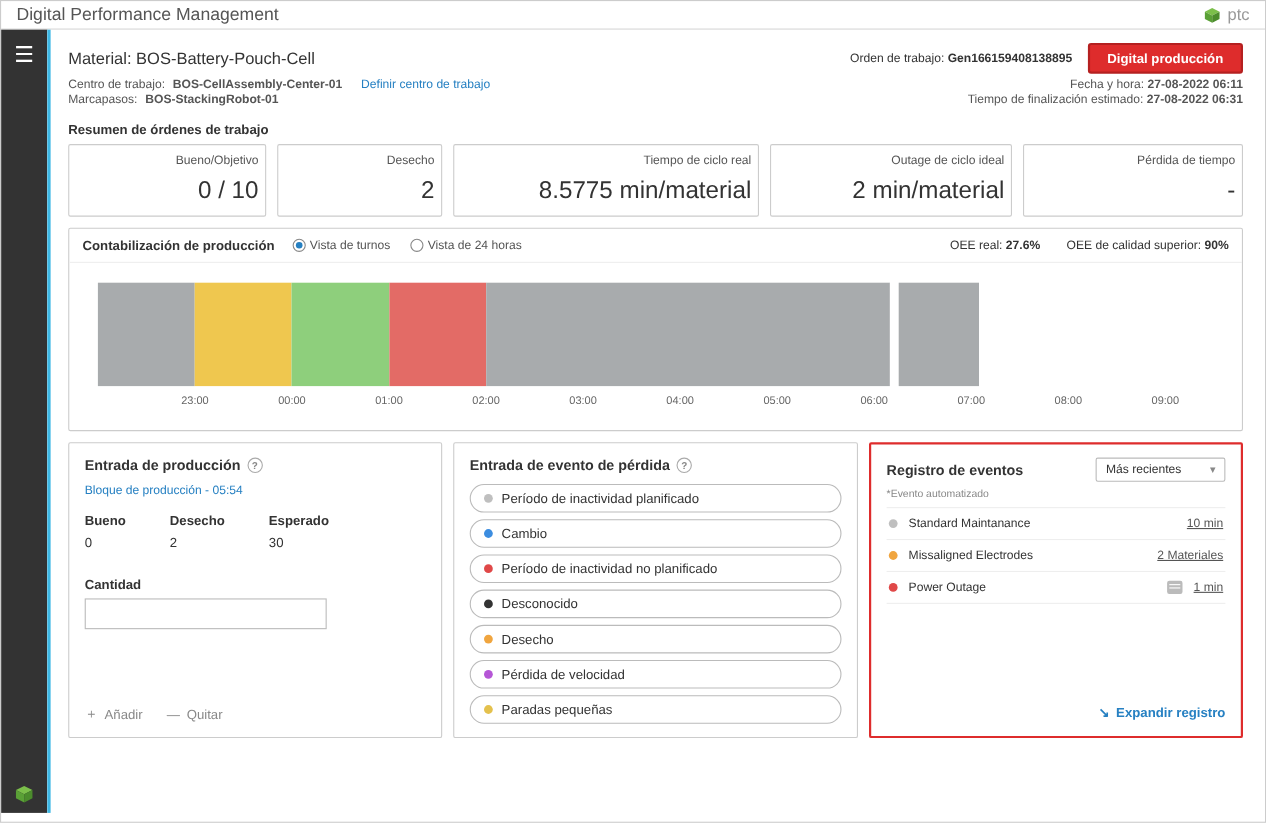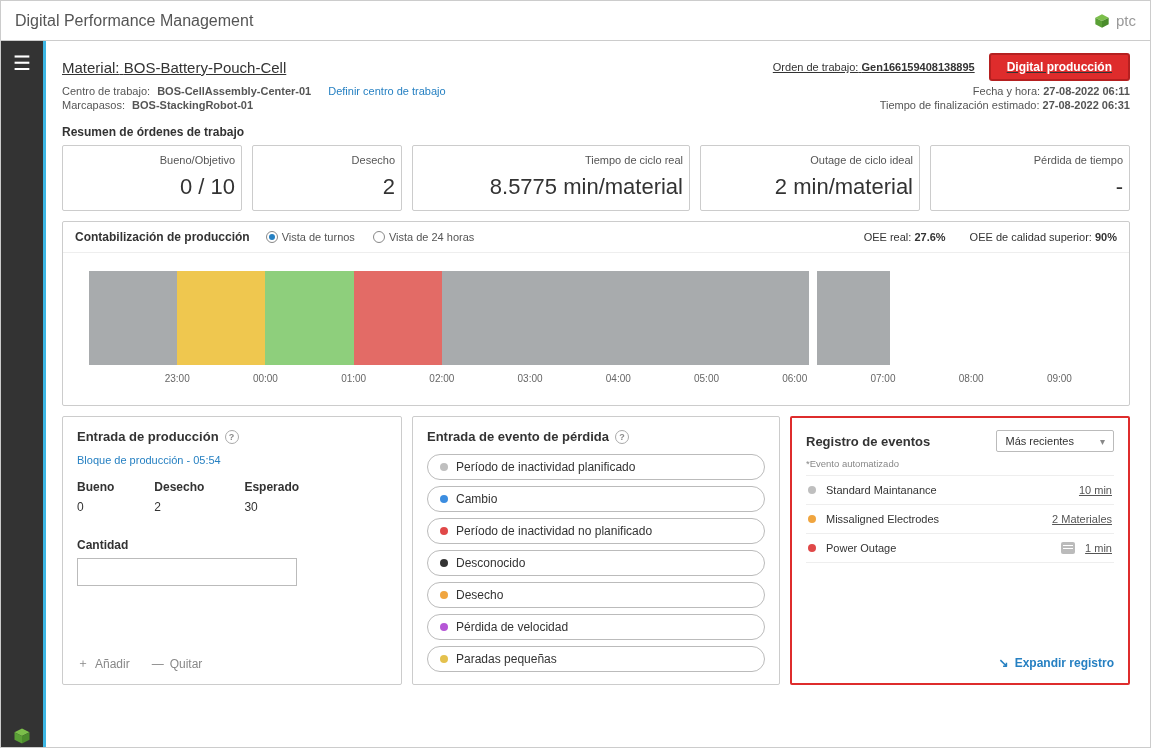--- a/index.html
+++ b/index.html
@@ -1,34 +1,34 @@
 <!DOCTYPE html>
 <html><head>
 <meta charset="utf-8">
 <style>
   * { box-sizing: border-box; }
   html, body { margin: 0; padding: 0; font-family: -apple-system, BlinkMacSystemFont, "Segoe UI", Arial, sans-serif; background: #fff; color: #333; }
   body { width: 1151px; height: 748px; overflow: hidden; border: 1px solid #ccc; }
   
   
-  .titlebar { display: flex; align-items: center; justify-content: space-between; padding: 10px 14px; height: 40px; border-bottom: 1px solid #ccc; font-size: 16px; color: #555; }
+  .titlebar { display: flex; align-items: center; justify-content: space-between; padding: 10px 14px; height: 26px; border-bottom: 1px solid #ccc; font-size: 16px; color: #555; }
   .ptc-logo { display: flex; align-items: center; gap: 6px; color: #999; font-size: 15px; }
   .ptc-cube { width: 16px; height: 16px; }
   
   
   .shell { display: flex; height: calc(100% - 34px); }
   .side-rail { width: 42px; background: #333; display: flex; flex-direction: column; align-items: center; padding-top: 10px; justify-content: space-between; padding-bottom: 8px;}
   .hamburger { color: #fff; font-size: 20px; cursor: pointer; }
   .side-foot { width:18px; height:18px; }
   
   .content { flex: 1; padding: 8px 10px 8px 6px; overflow: hidden; border-left: 3px solid #3db7e4; background:#fff;}
   
   
   .header-block { padding: 4px 10px 6px 10px; }
-  .hdr-row1 { display: flex; justify-content: space-between; align-items: center; text-decoration: underline; }
+  .hdr-row1 { display: flex; justify-content: space-between; align-items: center; }
   .hdr-title { font-size: 15px; color: #333; }
   .hdr-right { display: flex; align-items: center; gap: 14px; font-size: 11px; }
   .btn-stop { background: #de2c2c; color: #fff; border: 2px solid #b52020; border-radius: 3px; padding: 5px 16px; font-size: 12px; cursor: pointer; font-weight:600;}
   .hdr-meta { display:flex; justify-content: space-between; margin-top: 4px; font-size: 11px; color: #555; }
   .hdr-meta-left div { margin-bottom: 2px; }
   .hdr-meta-left .k { margin-right: 4px; }
   .hdr-link { color: #2680c2; cursor: pointer; margin-left: 14px; }
   .hdr-meta-right div { text-align: right; margin-bottom: 2px; }
   
   .section-label { font-size: 12px; font-weight: 600; padding: 6px 10px 6px 10px; }

